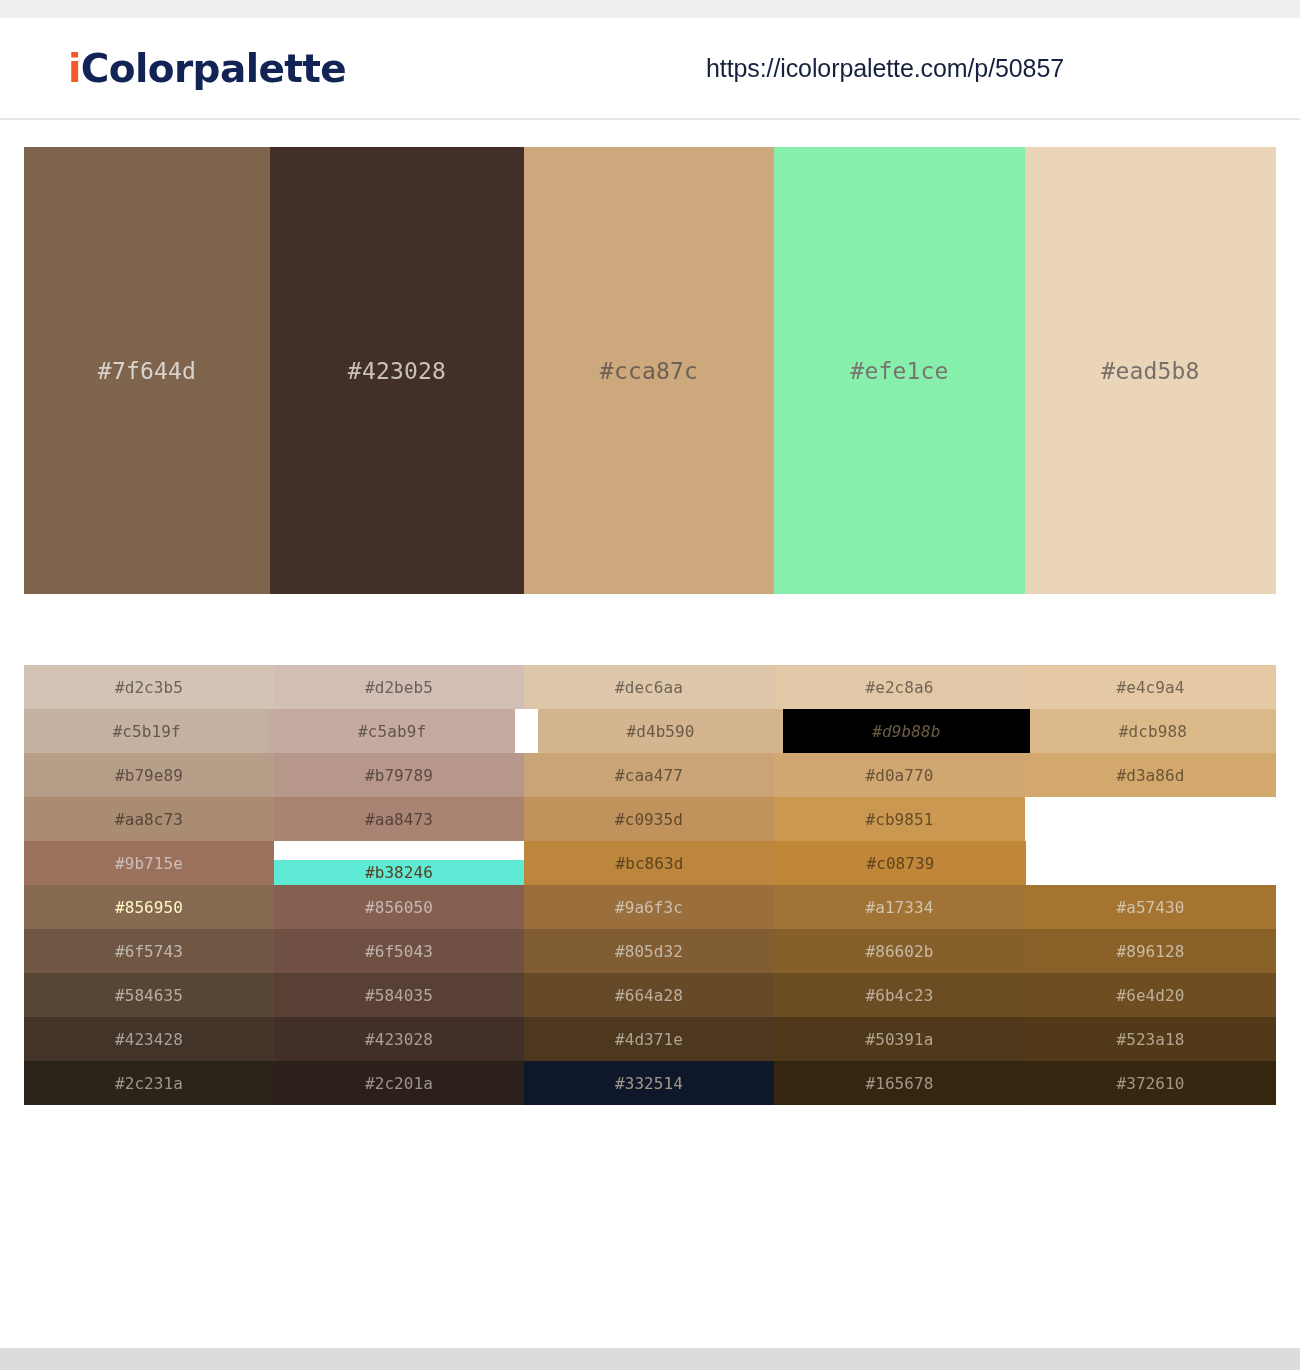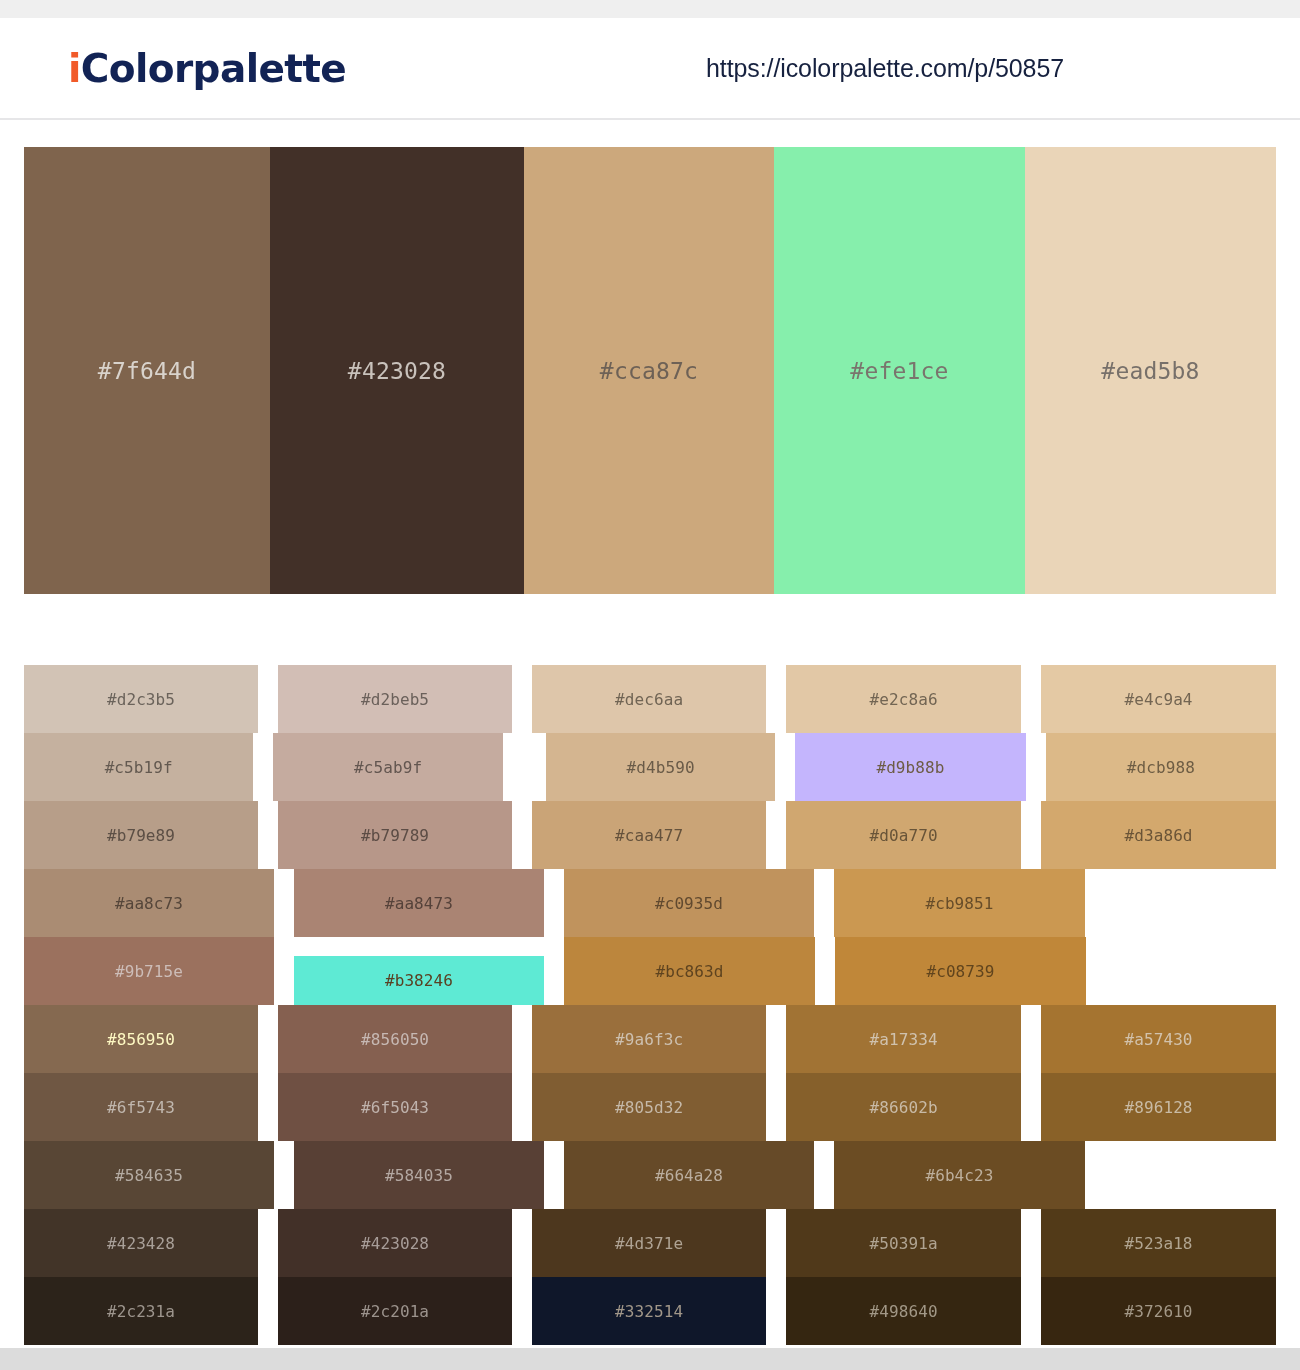--- a/index.html
+++ b/index.html
@@ -78,22 +78,21 @@
   .grid-wrap {
     padding: 71px 24px 0 24px;
   }
   .grid {
     width: 1252px;
     display: flex;
     flex-direction: column;
   }
   .grid-row {
     display: flex;
-    height: 68px;
-    gap: 20px;
+    height: 44px;
   }
   .grid-cell {
     display: flex;
     align-items: center;
     justify-content: center;
     font-family: "DejaVu Sans Mono", monospace;
     font-size: 16px;
     letter-spacing: 0.1px;
   }
   .grid-cell.c0 { width: 250px; }
@@ -173,21 +172,21 @@
       <div class="grid-row">
         <div class="grid-cell c0" style="background: rgb(197, 177, 159);">
           <span style="color: rgb(99, 89, 80);">#c5b19f</span>
         </div>
         <div class="grid-cell c1" style="background: rgb(197, 171, 159);">
           <span style="color: rgb(99, 86, 80);">#c5ab9f</span>
         </div>
         <div class="grid-cell c2" style="background: rgb(212, 181, 144); margin-left: 23px;">
           <span style="color: rgb(106, 91, 72);">#d4b590</span>
         </div>
-        <div class="grid-cell c3" style="background: #c4b5fd;">
+        <div class="grid-cell c3" style="background: #000000; font-style: italic;">
           <span style="color: rgb(109, 92, 70);">#d9b88b</span>
         </div>
         <div class="grid-cell c4" style="background: rgb(220, 185, 136);">
           <span style="color: rgb(110, 93, 68);">#dcb988</span>
         </div>
       </div>
       <div class="grid-row">
         <div class="grid-cell c0" style="background: rgb(183, 158, 137);">
           <span style="color: rgb(92, 79, 69);">#b79e89</span>
         </div>
@@ -272,20 +271,23 @@
         </div>
         <div class="grid-cell c1" style="background: rgb(88, 64, 53); text-align: center;">
           <span style="color: rgb(180, 168, 162);">#584035</span>
         </div>
         <div class="grid-cell c2" style="background: rgb(102, 74, 40);">
           <span style="color: rgb(187, 174, 159);">#664a28</span>
         </div>
         <div class="grid-cell c3" style="background: rgb(107, 76, 35);">
           <span style="color: rgb(189, 175, 156);">#6b4c23</span>
         </div>
+        <div class="grid-cell c4" style="background: rgb(110, 77, 32);">
+          <span style="color: rgb(190, 176, 155);">#6e4d20</span>
+        </div>
       </div>
       <div class="grid-row">
         <div class="grid-cell c0" style="background: rgb(66, 52, 40);">
           <span style="color: rgb(169, 160, 153);">#423428</span>
         </div>
         <div class="grid-cell c1" style="background: rgb(66, 48, 40);">
           <span style="color: rgb(168, 157, 153);">#423028</span>
         </div>
         <div class="grid-cell c2" style="background: rgb(77, 55, 30);">
           <span style="color: rgb(175, 163, 148);">#4d371e</span>
@@ -301,21 +303,21 @@
         <div class="grid-cell c0" style="background: rgb(44, 35, 26);">
           <span style="color: rgb(157, 149, 141);">#2c231a</span>
         </div>
         <div class="grid-cell c1" style="background: rgb(44, 32, 26);">
           <span style="color: rgb(156, 147, 141);">#2c201a</span>
         </div>
         <div class="grid-cell c2" style="background: #0f172a;">
           <span style="color: rgb(161, 151, 137);">#332514</span>
         </div>
         <div class="grid-cell c3" style="background: rgb(53, 38, 17);">
-          <span style="color: rgb(162, 152, 135);">#498640</span>
+          <span style="color: rgb(162, 152, 135);">#165678</span>
         </div>
         <div class="grid-cell c4" style="background: rgb(55, 38, 16);">
           <span style="color: rgb(163, 152, 135);">#372610</span>
         </div>
       </div>
     </div>
 </div>
 
 <div class="footer-bar" style="background: rgb(220, 220, 220);"></div>
 

